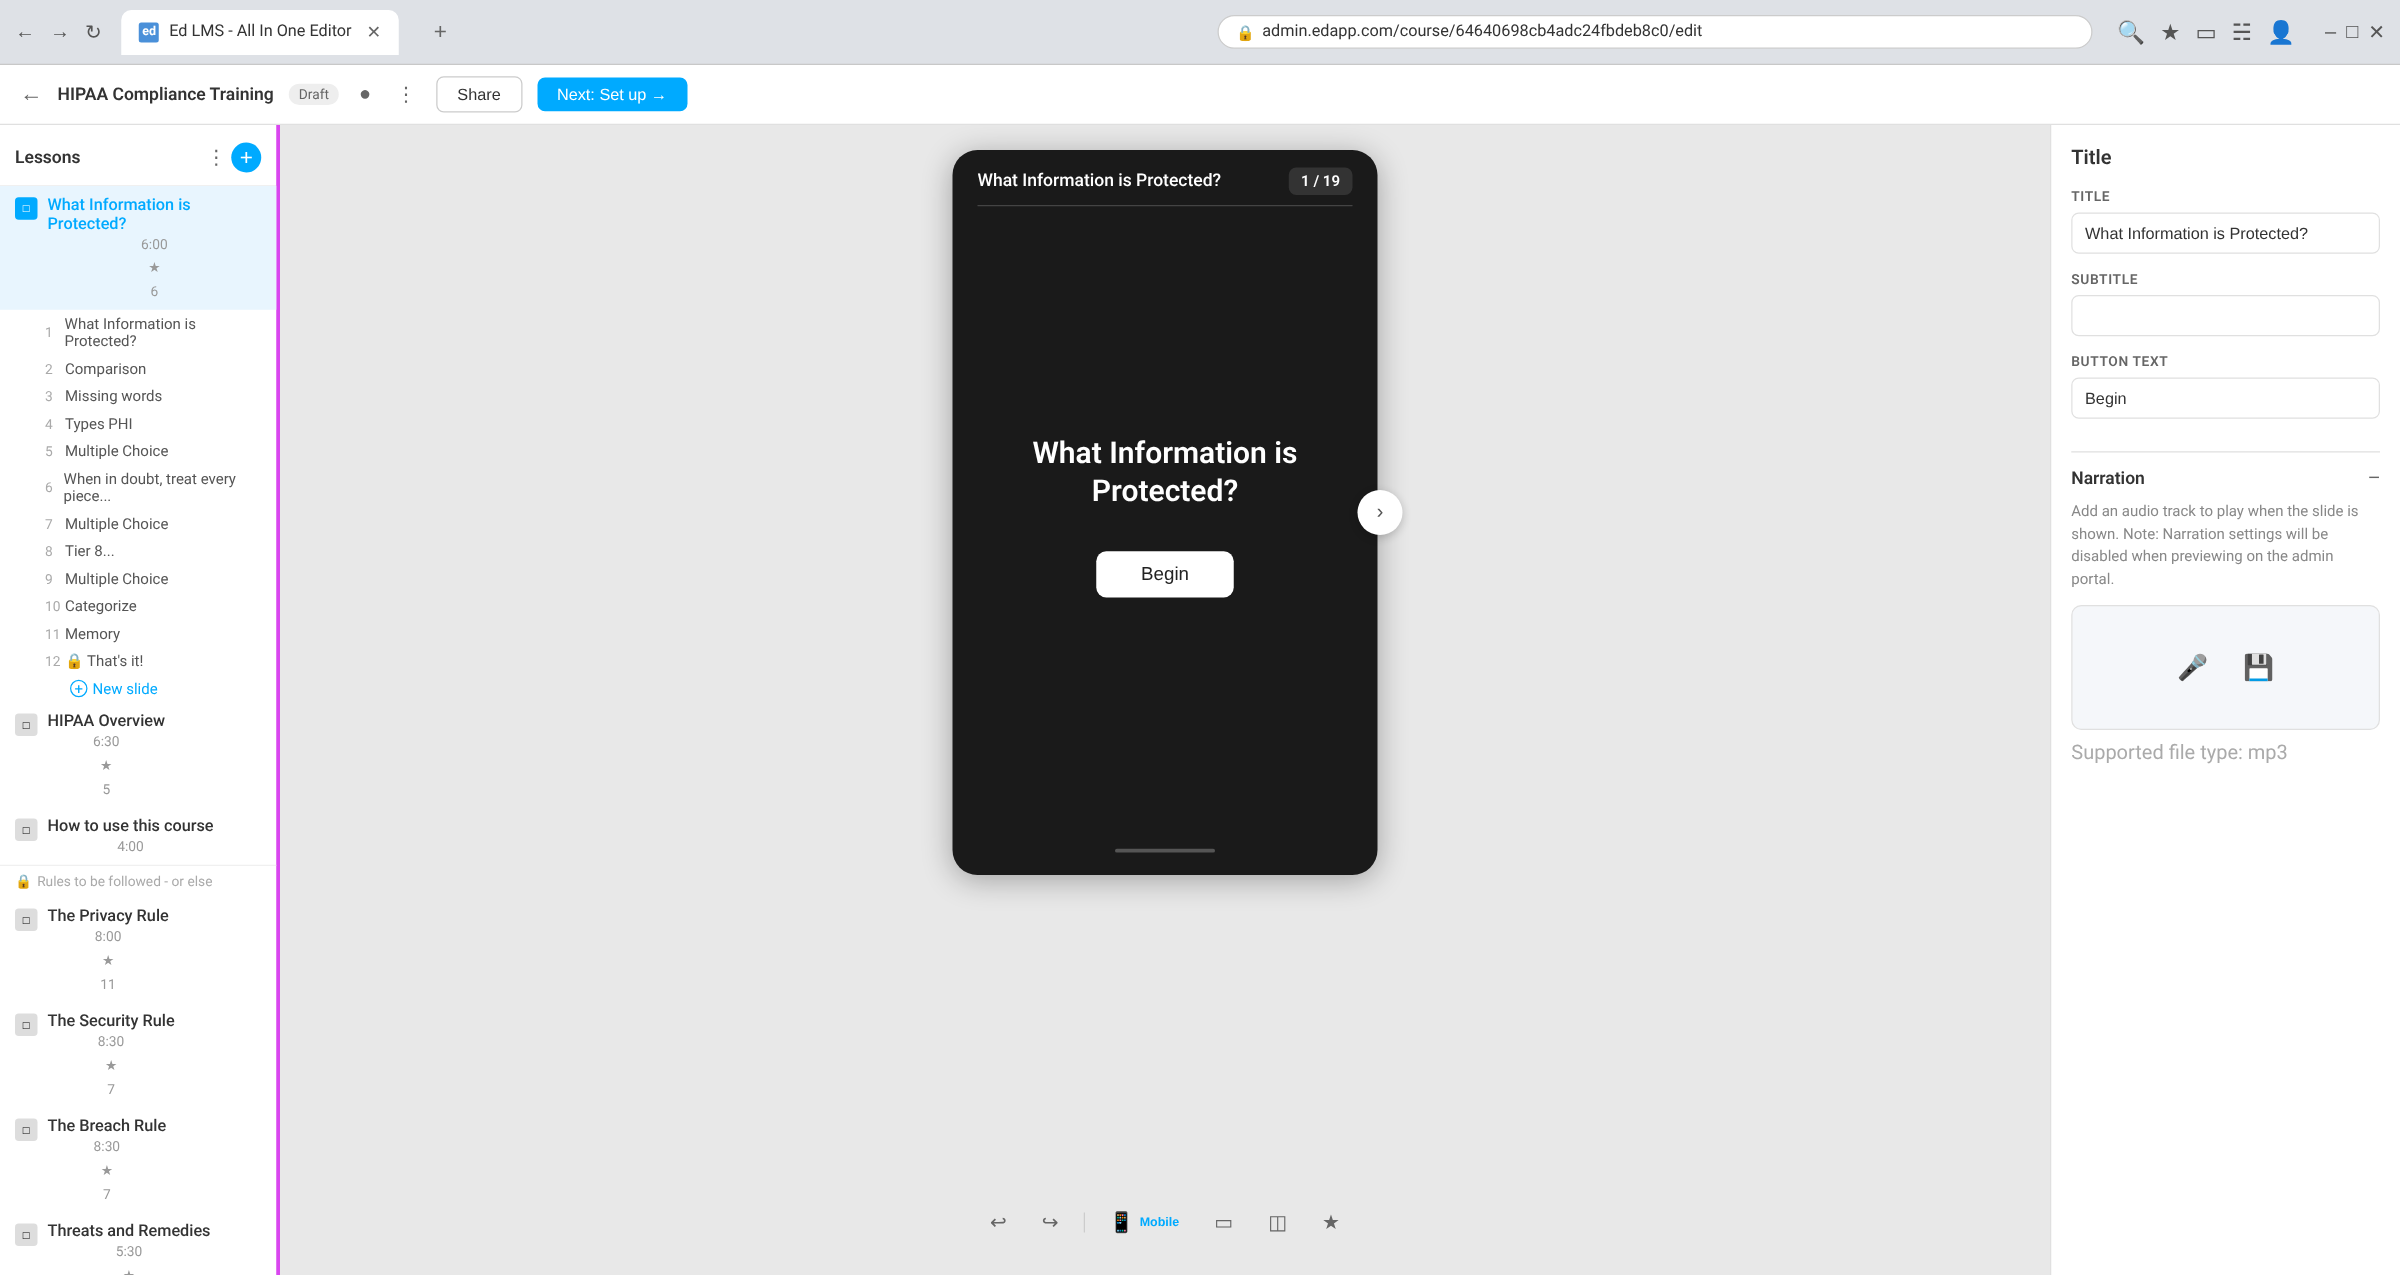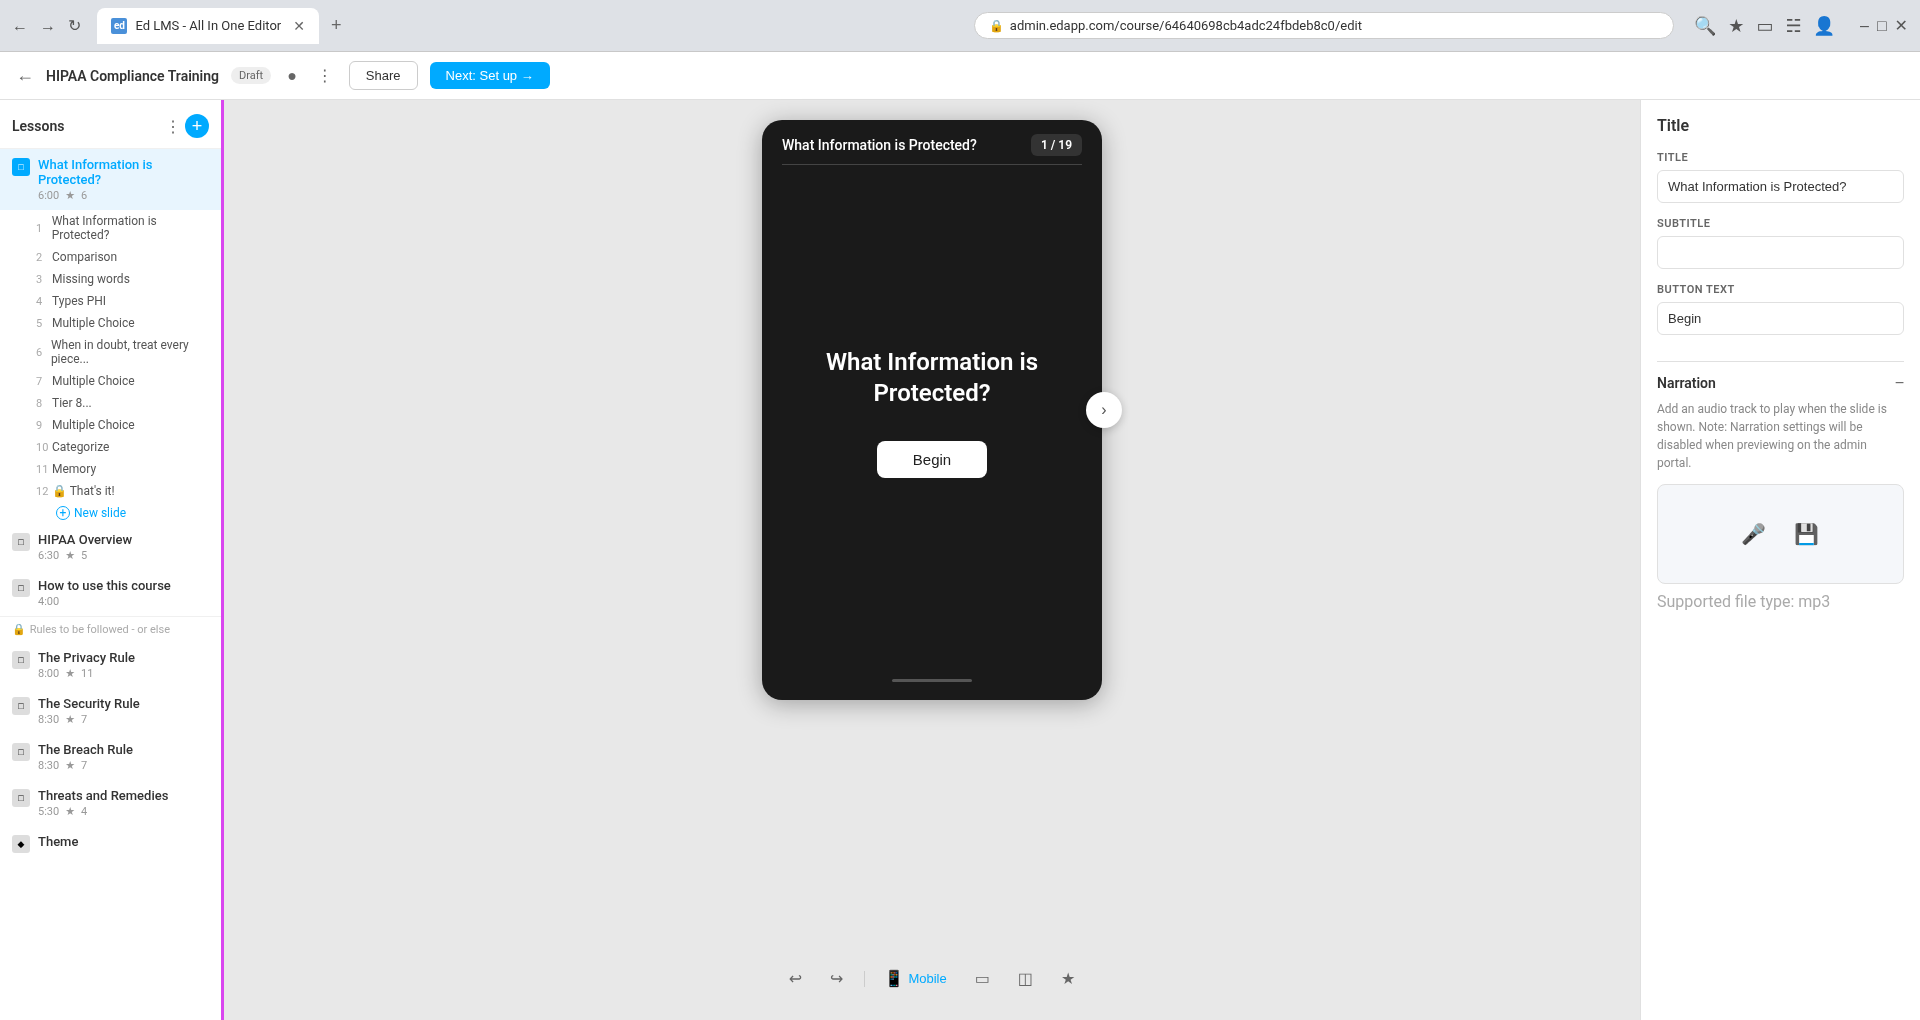--- a/index.html
+++ b/index.html
@@ -11,21 +11,21 @@
       height: 52px;
       display: flex;
       align-items: center;
       padding: 0 12px;
       gap: 8px;
       border-bottom: 1px solid #c8c8c8;
     }
     .browser-tab-bar {
       display: flex;
       align-items: center;
-      gap: 4px;
+      gap: 20px;
       flex: 1;
     }
     .browser-tab {
       background: #fff;
       border-radius: 8px 8px 0 0;
       padding: 6px 14px;
       display: flex;
       align-items: center;
       gap: 8px;
       font-size: 13px;
@@ -298,20 +298,21 @@
     .lesson-item.active .lesson-item-name {
       color: #00aaff;
     }
     .lesson-meta {
       font-size: 11px;
       color: #999;
       display: flex;
       align-items: center;
       gap: 6px;
       margin-top: 2px;
+      flex-direction: column;
     }
     .slide-list {
       padding-left: 28px;
     }
     .slide-item {
       padding: 4px 8px;
       font-size: 12px;
       color: #555;
       cursor: pointer;
       display: flex;
@@ -471,23 +472,23 @@
       border: none;
       cursor: pointer;
       color: #666;
       font-size: 16px;
       padding: 4px 8px;
       display: flex;
       align-items: center;
       gap: 4px;
     }
     .mobile-label {
-      font-size: 13px;
+      font-size: 10px;
       color: #00aaff;
-      font-weight: 400;
+      font-weight: 700;
     }
     .toolbar-separator {
       width: 1px;
       height: 16px;
       background: #ccc;
     }
 
     
     .right-panel {
       width: 280px;

